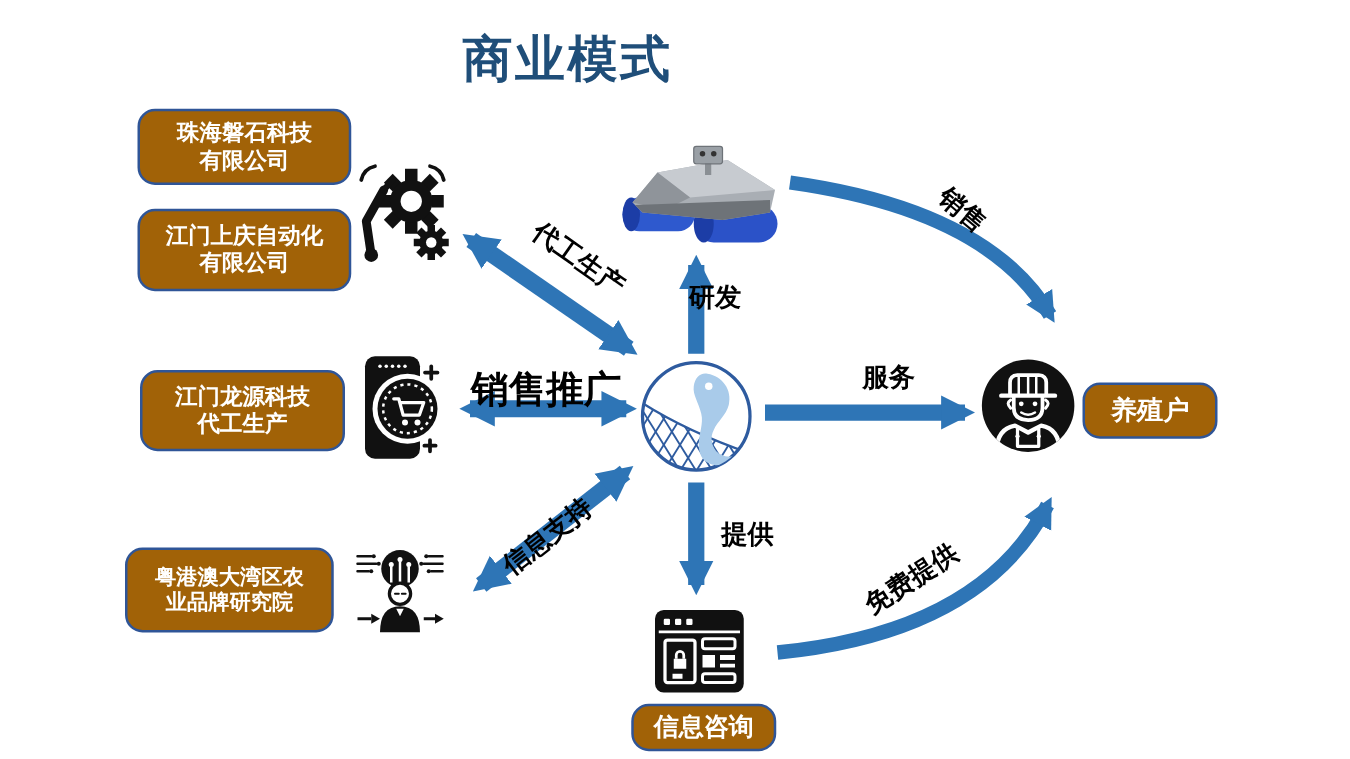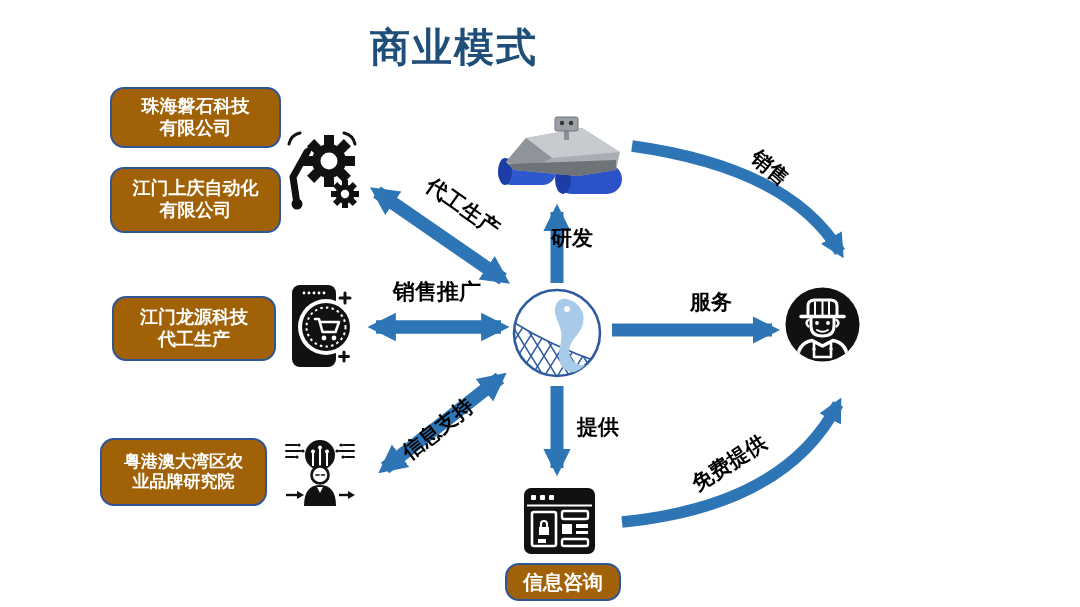--- a/index.html
+++ b/index.html
@@ -15,21 +15,21 @@
            text-align:center;white-space:pre-line;line-height:1.2;box-sizing:border-box;}
   #partner0{left:110px;top:87px;width:171px;height:61px;font-size:18px;}
   #partner1{left:110px;top:167px;width:171px;height:66px;font-size:18px;}
   #partner2{left:112px;top:296px;width:164px;height:65px;font-size:18px;}
   #partner3{left:100px;top:438px;width:167px;height:68px;font-size:17px;}
   #customer-box{left:866px;top:306px;width:108px;height:45px;font-size:21px;}
   #info-box{left:505px;top:563px;width:116px;height:38px;font-size:20px;}
   
   .alabel{position:absolute;font-weight:bold;color:#000;white-space:nowrap;}
   #lbl-oem{left:463px;top:207px;font-size:21px;transform:translate(-50%,-50%) rotate(35deg);}
-  #lbl-promo{left:437px;top:292px;font-size:22px;transform:translate(-50%,-50%);font-family:Liberation Mono, monospace;}
+  #lbl-promo{left:437px;top:312px;font-size:30px;transform:translate(-50%,-50%);font-family:Liberation Mono, monospace;}
   #lbl-infosup{left:438px;top:429px;font-size:21px;transform:translate(-50%,-50%) rotate(-38deg);}
   #lbl-rnd{left:572px;top:238px;font-size:21px;transform:translate(-50%,-50%);}
   #lbl-service{left:711px;top:302px;font-size:21px;transform:translate(-50%,-50%);}
   #lbl-provide{left:598px;top:427px;font-size:21px;transform:translate(-50%,-50%);}
   #lbl-sales{left:770px;top:168px;font-size:21px;transform:translate(-50%,-50%) rotate(40deg);}
   #lbl-free{left:729px;top:463px;font-size:21px;transform:translate(-50%,-50%) rotate(-33deg);}
   
   #icon-gear{left:283px;top:127px;width:78px;height:86px;}
   #icon-phone{left:289px;top:280px;width:64px;height:92px;}
   #icon-person{left:284px;top:438px;width:72px;height:68px;}
@@ -246,20 +246,21 @@
         <path d="M 13 77 Q 13 57 28 54.5 L 38.5 60 L 49 54.5 Q 64 57 64 77" stroke-width="3.5"></path>
         <path d="M 30 57.5 V 71 M 47 57.5 V 71 M 30 71 H 47" stroke-width="2.6"></path>
       </g>
       <circle cx="33" cy="37" r="1.9" fill="#fff"></circle>
       <circle cx="44" cy="37" r="1.9" fill="#fff"></circle>
       <circle cx="30" cy="63" r="1.7" fill="#fff"></circle>
       <circle cx="47" cy="63" r="1.7" fill="#fff"></circle>
     </g>
   </svg>
 
+  <div id="customer-box" class="abs bluebox">养殖户</div>
 
   <svg id="browser" class="abs" viewBox="0 0 75 73">
     <rect x="2" y="3" width="71" height="66" rx="7" fill="#111"></rect>
     <g fill="#fff">
       <rect x="9" y="10" width="5" height="5" rx="1"></rect>
       <rect x="18" y="10" width="5" height="5" rx="1"></rect>
       <rect x="27" y="10" width="5" height="5" rx="1"></rect>
     </g>
     <path d="M 5 20.5 H 70" stroke="#fff" stroke-width="2.2"></path>
     <rect x="10" y="27" width="24" height="34" rx="2" fill="none" stroke="#fff" stroke-width="2.6"></rect>

